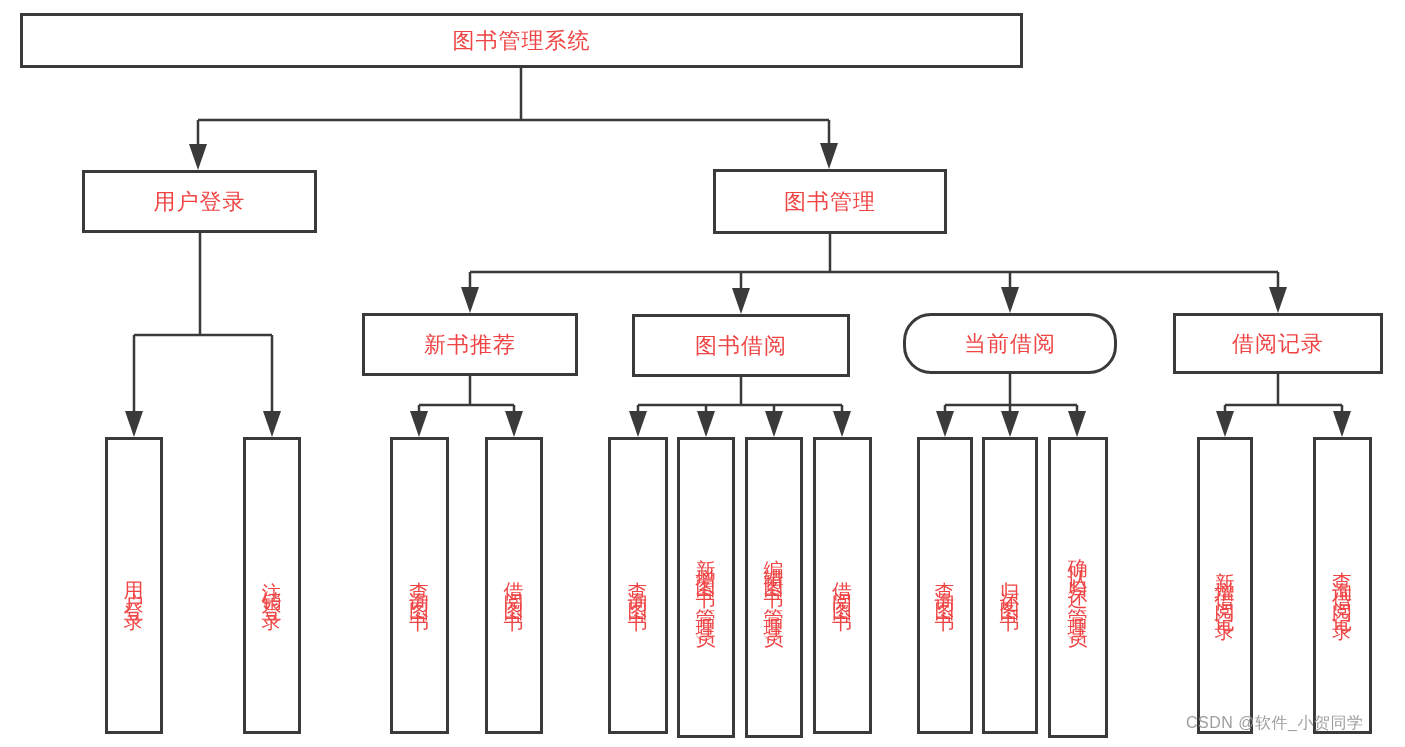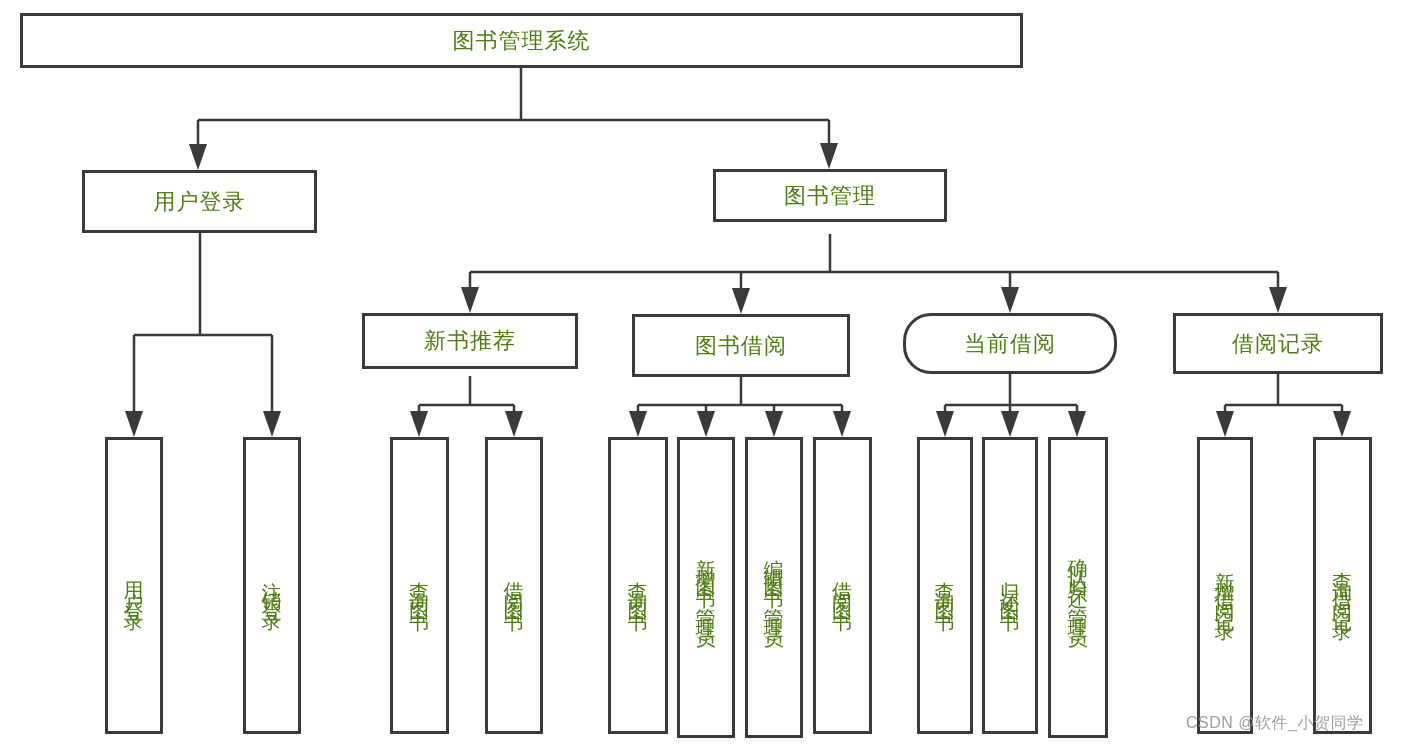--- a/index.html
+++ b/index.html
@@ -22,21 +22,21 @@
     z-index: 0;
   }
   .node {
     position: absolute;
     box-sizing: border-box;
     border: 3px solid #3a3a3a;
     background: #ffffff;
     display: flex;
     align-items: center;
     justify-content: center;
-    color: #4d7c0f;
+    color: #ef4444;
     z-index: 1;
     line-height: 1;
   }
   .node.h {
     font-size: 22px;
     letter-spacing: 1px;
     white-space: nowrap;
   }
   .node.v {
     writing-mode: vertical-rl;
@@ -90,26 +90,26 @@
       <polygon points="1001,411 1019,411 1010,437"></polygon>
       <polygon points="1068,411 1086,411 1077,437"></polygon>
       <polygon points="1216,411 1234,411 1225,437"></polygon>
       <polygon points="1333,411 1351,411 1342,437"></polygon>
     </g>
   </svg>
 
   <div class="node h" style="left:20px; top:13px; width:1003px; height:55px;">图书管理系统</div>
 
   <div class="node h" style="left:82px; top:170px; width:235px; height:63px;">用户登录</div>
-  <div class="node h" style="left:713px; top:169px; width:234px; height:53px;">图书管理</div>
+  <div class="node h" style="left:713px; top:169px; width:234px; height:65px;">图书管理</div>
 
   <div class="node v" style="left:105px; top:437px; width:58px; height:297px;">用户登录</div>
   <div class="node v" style="left:243px; top:437px; width:58px; height:297px;">注销登录</div>
 
-  <div class="node h" style="left:362px; top:313px; width:216px; height:56px;">新书推荐</div>
+  <div class="node h" style="left:362px; top:313px; width:216px; height:63px;">新书推荐</div>
   <div class="node h" style="left:632px; top:314px; width:218px; height:63px;">图书借阅</div>
   <div class="node h" style="left:903px; top:313px; width:214px; height:61px;border-radius:28px;">当前借阅</div>
   <div class="node h" style="left:1173px; top:313px; width:210px; height:61px;">借阅记录</div>
 
   <div class="node v" style="left:390px; top:437px; width:59px; height:297px;">查询图书</div>
   <div class="node v" style="left:485px; top:437px; width:58px; height:297px;">借阅图书</div>
 
   <div class="node v" style="left:608px; top:437px; width:60px; height:297px;">查询图书</div>
   <div class="node v" style="left:677px; top:437px; width:58px; height:301px;">新增图书（管理员）</div>
   <div class="node v" style="left:745px; top:437px; width:58px; height:301px;">编辑图书（管理员）</div>

